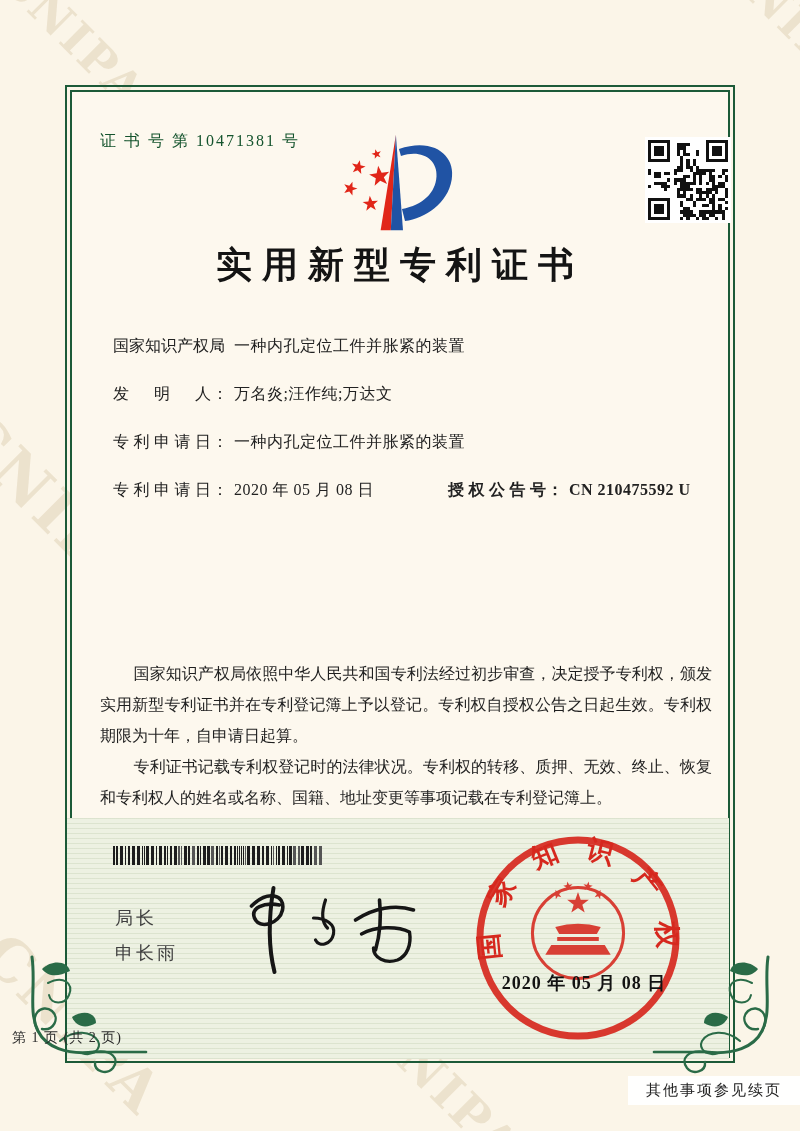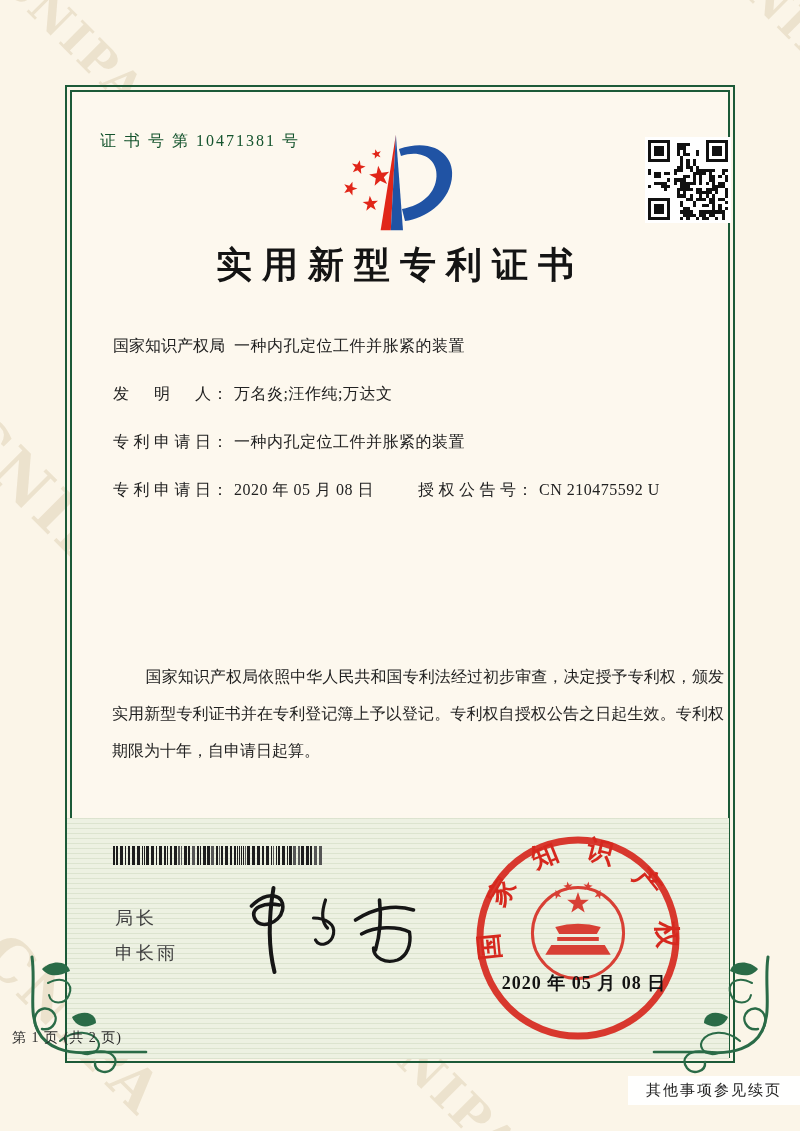--- a/index.html
+++ b/index.html
@@ -50,24 +50,24 @@
   }
   .fields{position:absolute;left:113px;top:336px;width:600px;}
   .frow{height:48px;font-size:16px;color:#222;white-space:nowrap;}
   .flabel{
     display:inline-block;width:98px;
     text-align:justify;text-align-last:justify;
     vertical-align:top;white-space:pre;
   }
   .fcolon{display:inline-block;margin-left:1px;}
   .fvalue{margin-left:6px;letter-spacing:.5px;}
-  .grant-group2{margin-left:44px;}
+  .grant-group2{margin-left:74px;font-weight:bold;}
   .paras{
-    position:absolute;left:112px;top:658px;width:612px;
-    font-size:16px;line-height:37px;text-align:justify;color:#1f1f1f;
+    position:absolute;left:100px;top:658px;width:612px;
+    font-size:16px;line-height:31px;text-align:justify;color:#1f1f1f;
   }
   .paras p{margin:0;text-indent:2.1em;}
   .barcode{position:absolute;left:113px;top:846px;width:210px;height:19px;}
   .signer{position:absolute;left:115px;font-size:18px;font-weight:normal;
     font-family:"Liberation Sans","DejaVu Sans",sans-serif;color:#404040;letter-spacing:3px;}
   .signer.t{top:906px;}
   .signer.n{top:941px;}
   .handsig{position:absolute;left:225px;top:878px;width:215px;height:100px;}
   .seal{position:absolute;left:474px;top:834px;width:208px;height:208px;}
   .sealdate{
@@ -330,20 +330,21 @@
   <div class="frow">
     <span class="flabel">专利申请日</span><span class="fcolon">：</span><span class="fvalue">一种内孔定位工件并胀紧的装置</span>
   </div>
   <div class="frow">
     <span class="flabel">专利申请日</span><span class="fcolon">：</span><span class="fvalue">2020 年 05 月 08 日</span><span class="grant-group2"><span class="flabel">授权公告号</span><span class="fcolon">：</span><span class="fvalue">CN 210475592 U</span></span>
   </div>
 </div>
 
 <div class="paras">
   <p>国家知识产权局依照中华人民共和国专利法经过初步审查，决定授予专利权，颁发实用新型专利证书并在专利登记簿上予以登记。专利权自授权公告之日起生效。专利权期限为十年，自申请日起算。</p>
+  <p>专利证书记载专利权登记时的法律状况。专利权的转移、质押、无效、终止、恢复和专利权人的姓名或名称、国籍、地址变更等事项记载在专利登记簿上。</p>
 </div>
 
 <svg class="barcode" id="barcode" viewBox="0 0 210 19" preserveAspectRatio="none">
     <rect x="0" y="0" width="2" height="19" fill="#1d1d1d"></rect>
     <rect x="3" y="0" width="2" height="19" fill="#1d1d1d"></rect>
     <rect x="7" y="0" width="3" height="19" fill="#1d1d1d"></rect>
     <rect x="12" y="0" width="1" height="19" fill="#1d1d1d"></rect>
     <rect x="15" y="0" width="2" height="19" fill="#1d1d1d"></rect>
     <rect x="19" y="0" width="3" height="19" fill="#1d1d1d"></rect>
     <rect x="24" y="0" width="3" height="19" fill="#1d1d1d"></rect>

